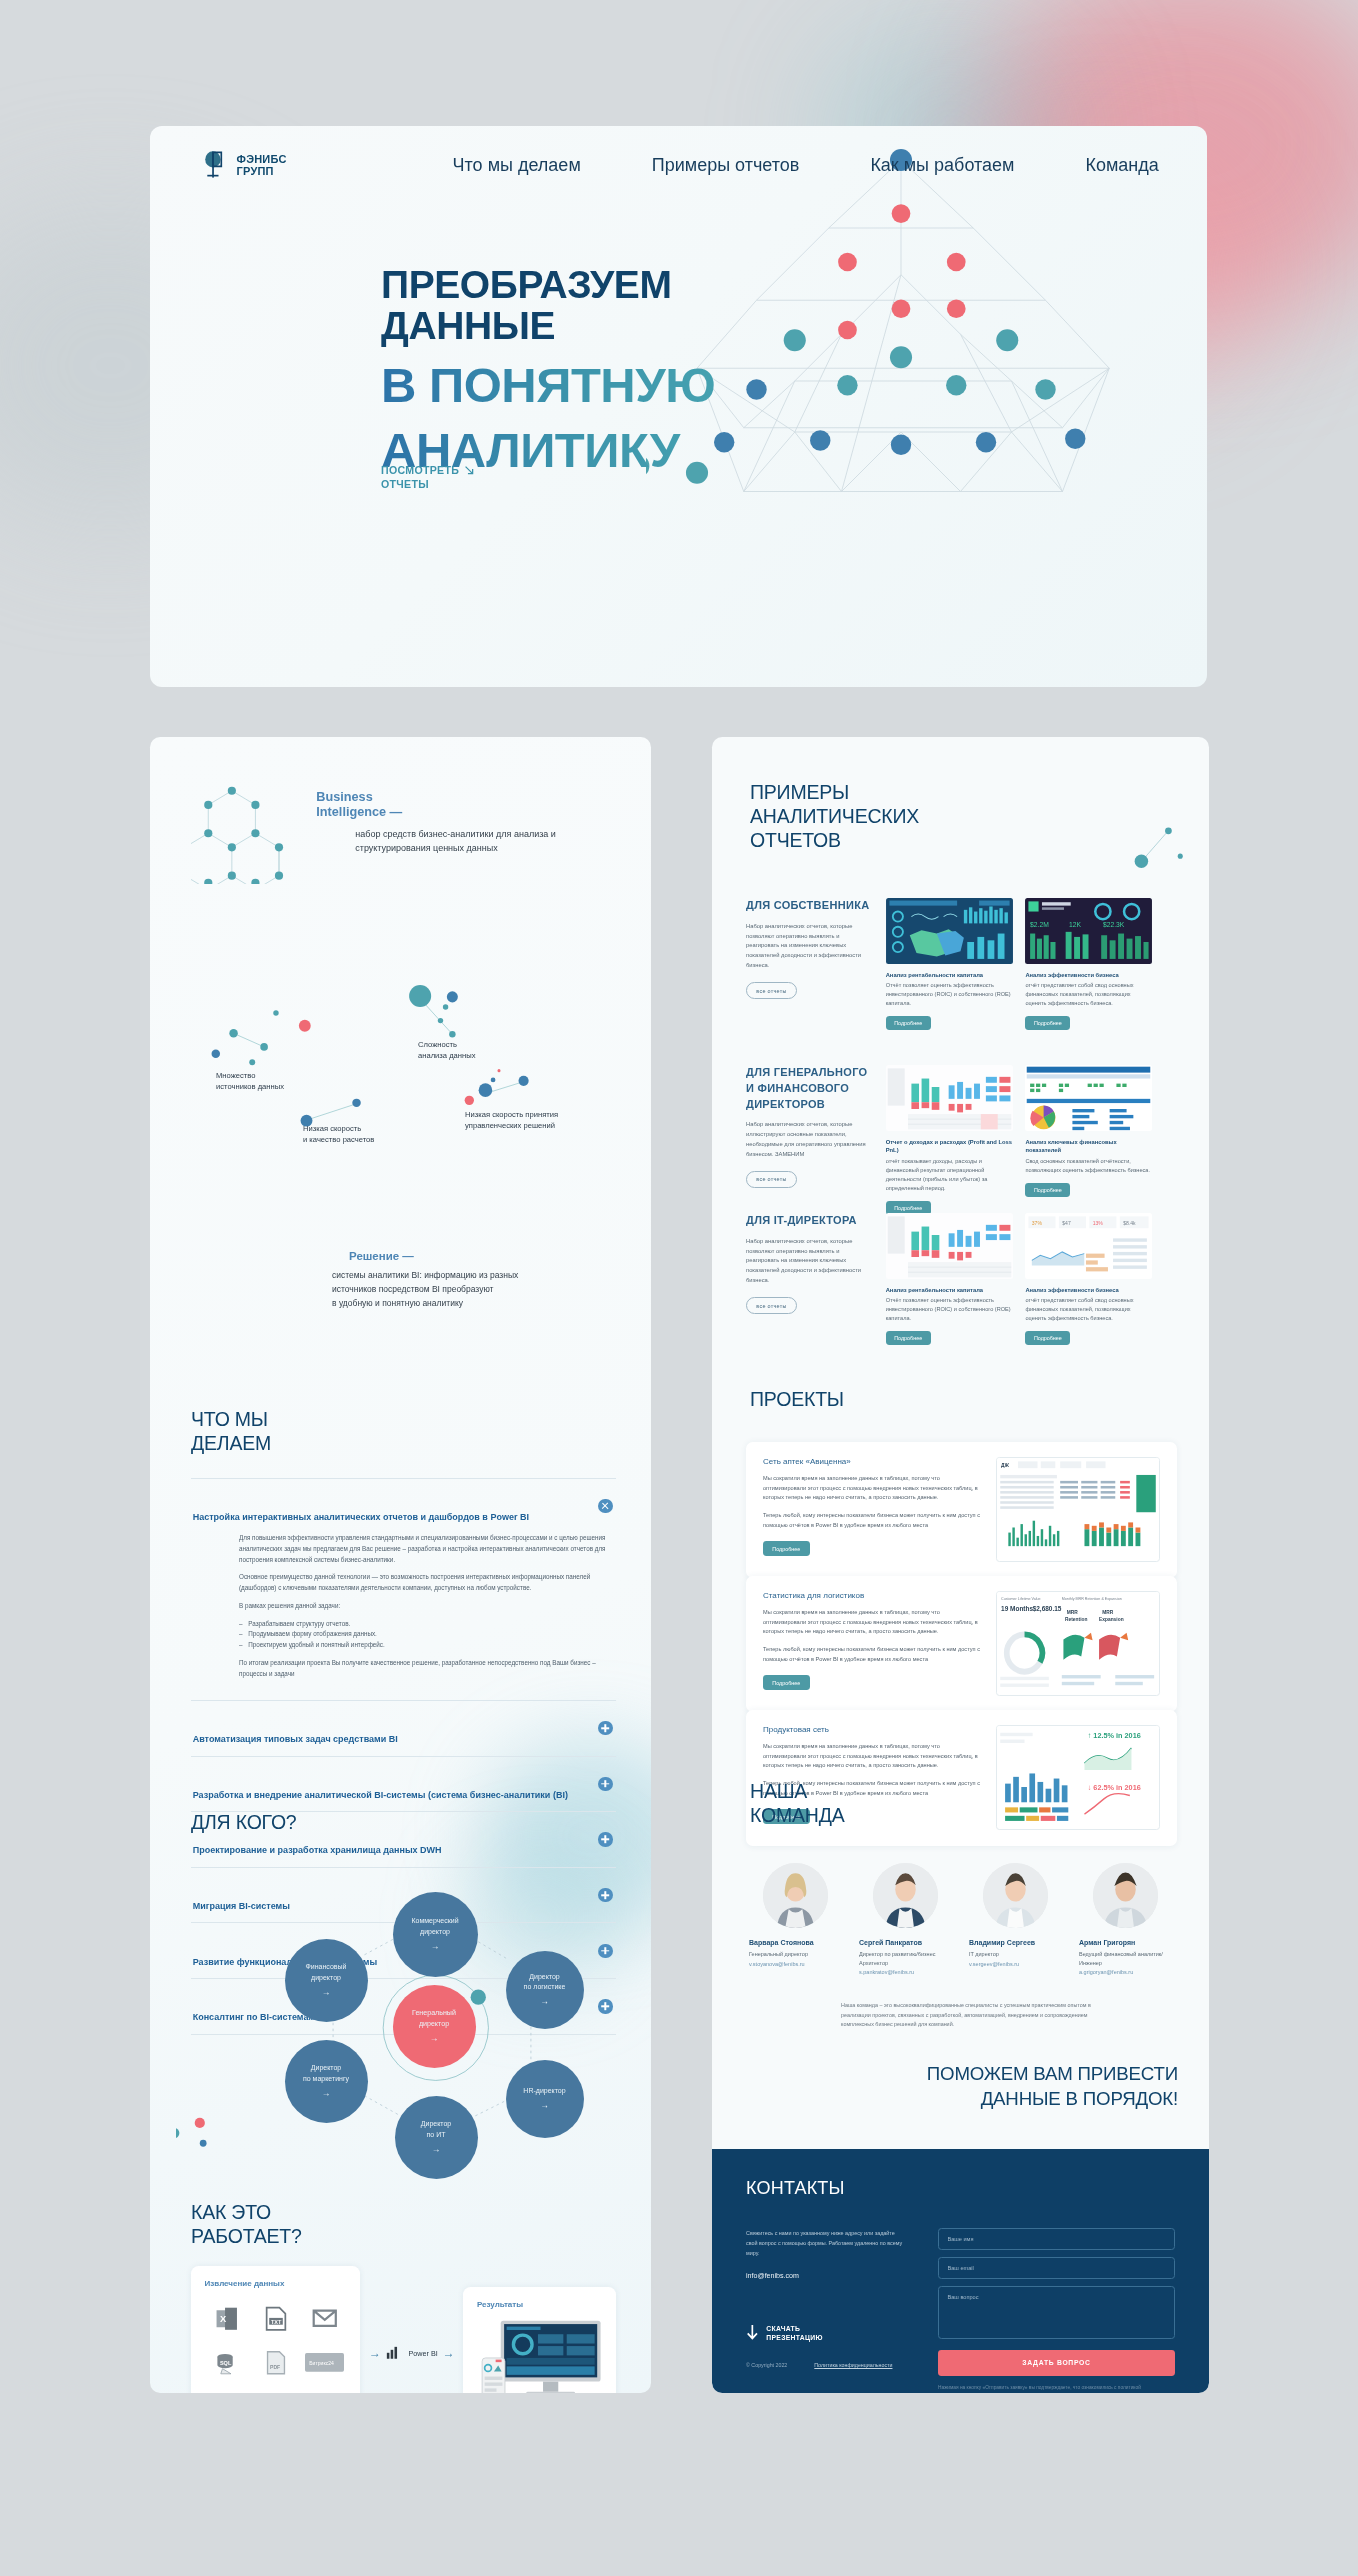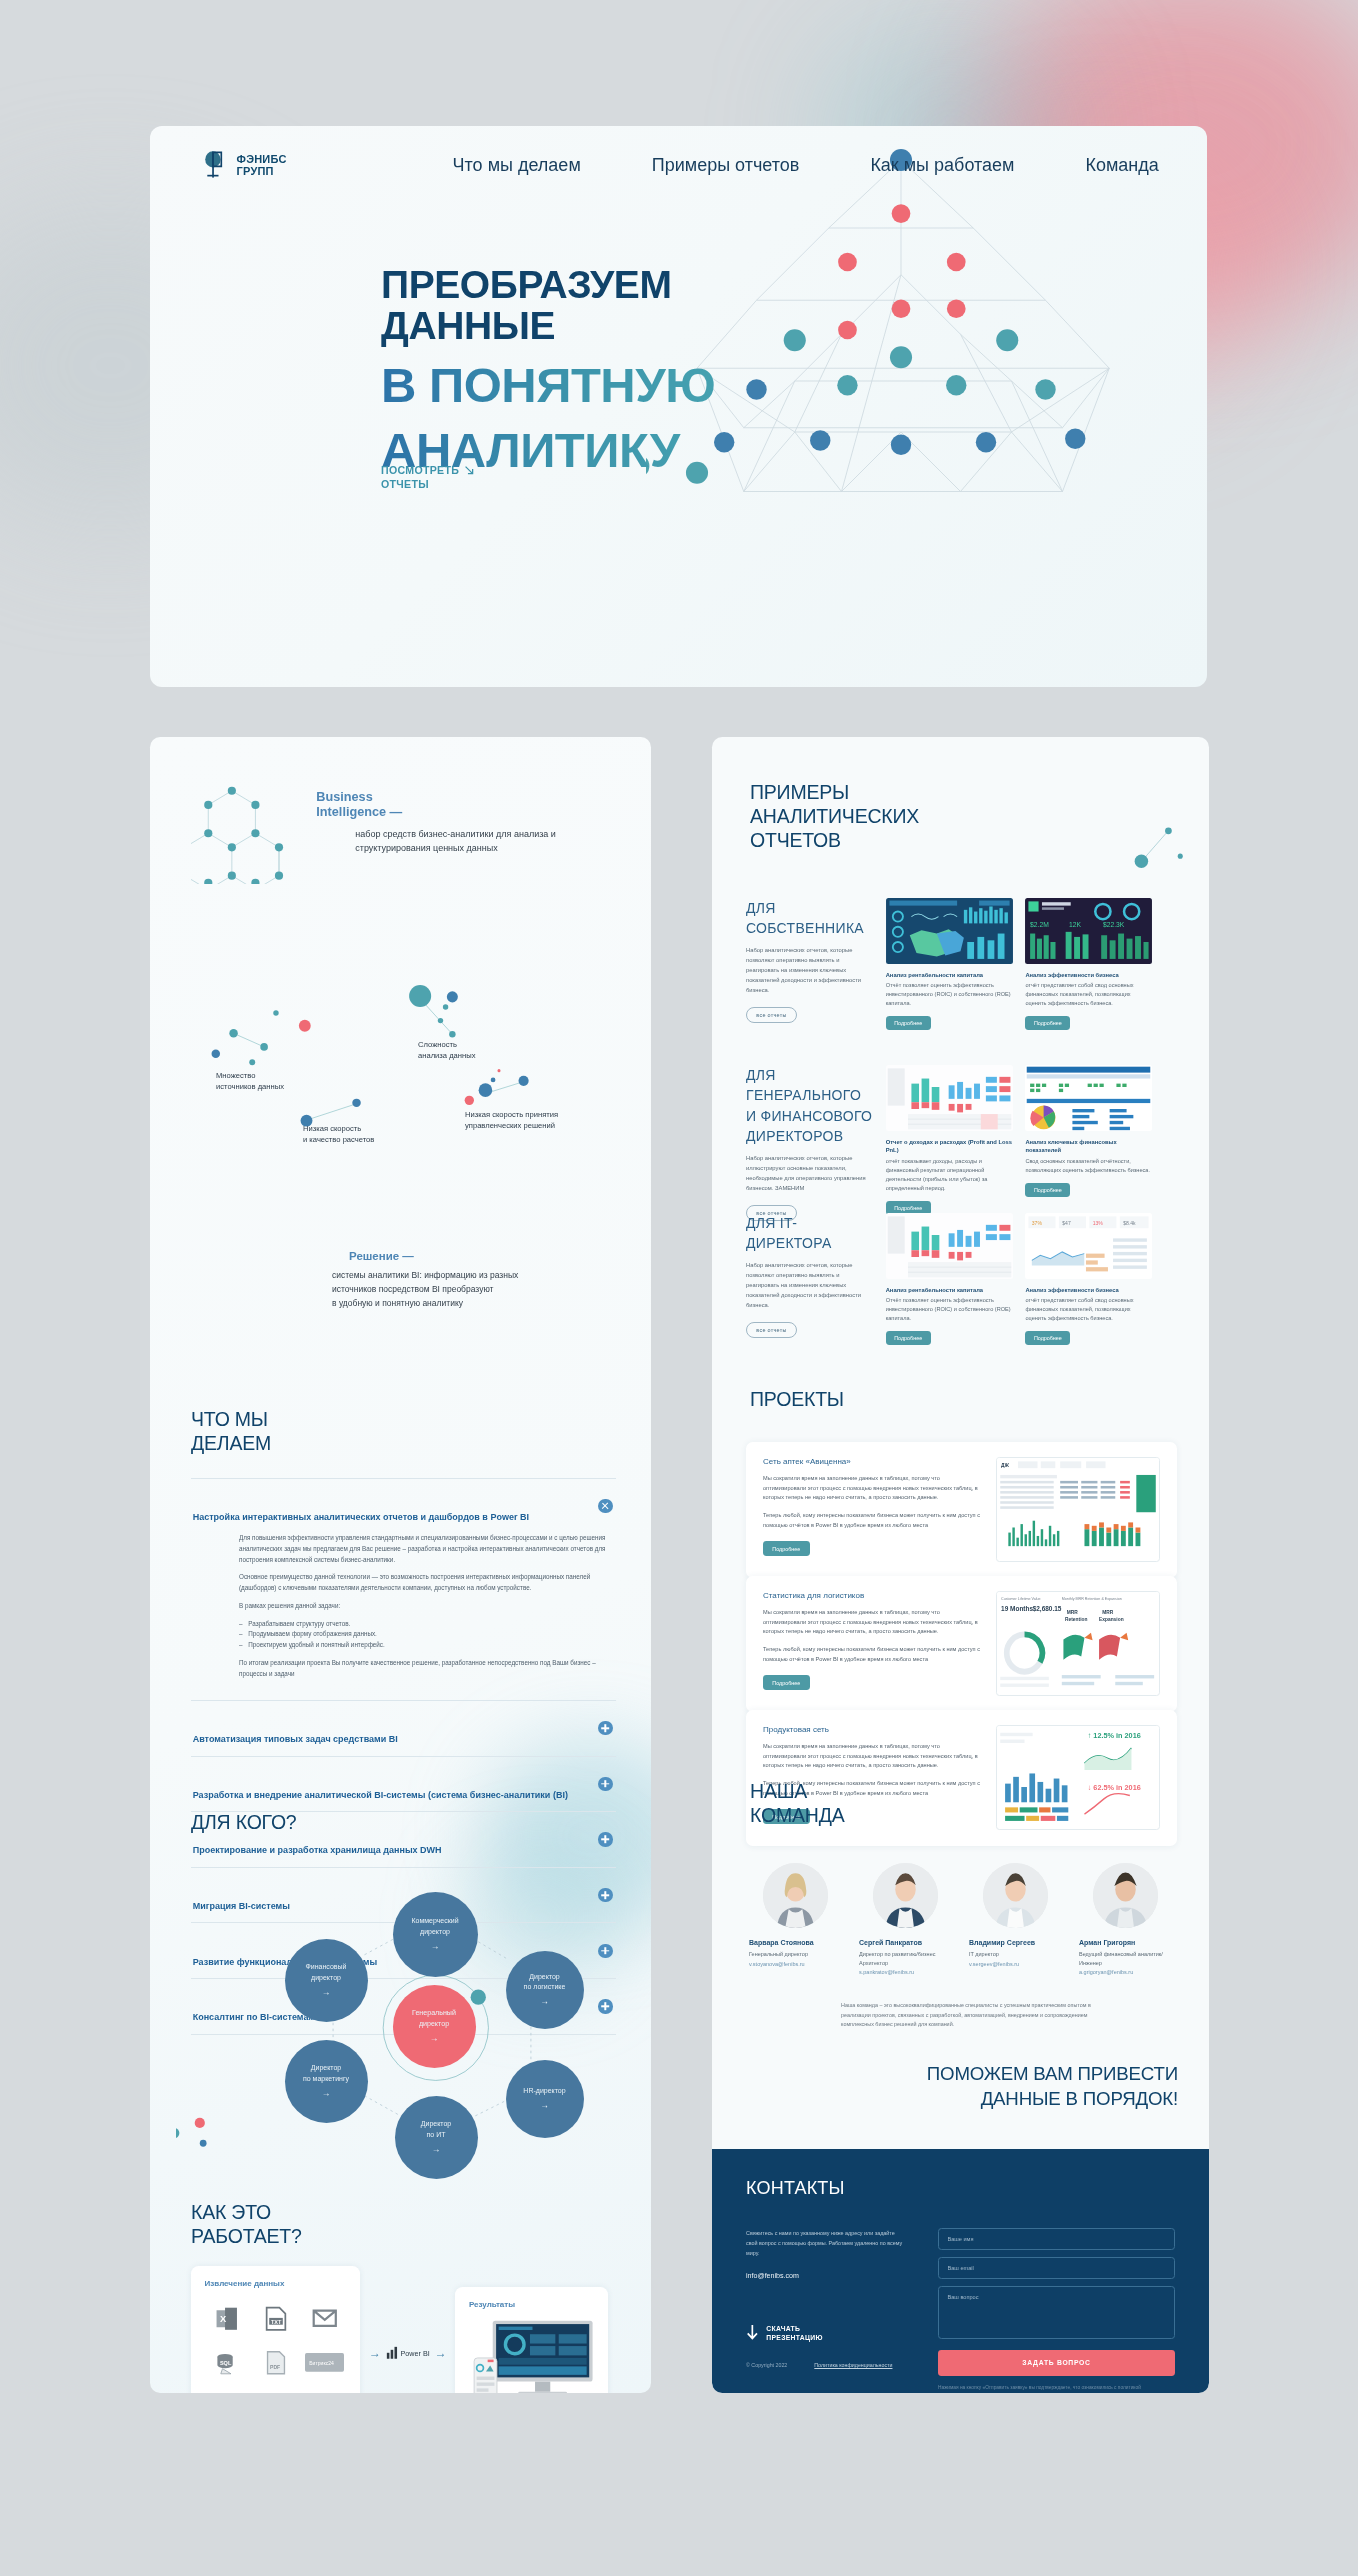--- a/index.html
+++ b/index.html
@@ -104,28 +104,28 @@
 
   
   .how { position: absolute; left: 41px; top: 1464px; }
   .how-wrap { position: absolute; left: 41px; top: 1529px; width: 425px; display: flex; align-items: center; gap: 8.5px;}
   .how-card { background: #fff; border-radius: 7.6px; padding: 12.7px 13.6px; box-shadow: 0 0.8px 6px rgba(40,80,110,.08); }
   .how-card-t { font-size: 8px; font-weight: 700; color: #4e86b5; margin-bottom: 10.2px; }
   .src-grid { display: grid; grid-template-columns: repeat(3, 44px); grid-auto-rows: 41px; gap: 3.4px 5.1px; }
   .src-cell { display: flex; align-items: center; justify-content: center; }
   .how-mid { display: flex; align-items: center; gap: 5.1px; flex: none; }
   .how-arrow { font-size: 12px; color: #3f7fa8; }
-  .pbi { display: flex; align-items: center; gap: 1px; font-size: 7.2px; color: #2a3a47; }
+  .pbi { display: flex; align-items: center; gap: 9px; font-size: 7.2px; color: #2a3a47; }
   .result-card { width: 153px; }
   .monitor { width: 127px; height: 88px; position: relative; }
 
   
   .rep-title { position: absolute; left: 38px; top: 44px; }
   .rep-sec { position: absolute; left: 34px; width: 431px; }
-  .rep-cat-ttl { font-size: 14px; font-weight: 400; color: #2c5f86; letter-spacing: 0.3px; line-height:1.45;}
+  .rep-cat-ttl { font-size: 11px; font-weight: 700; color: #2c5f86; letter-spacing: 0.3px; line-height:1.45;}
   .rep-cat-desc { font-size: 5.8px; color: #5a6975; line-height: 1.72; margin-top: 7.6px; width: 127px; }
   .rep-all-btn { margin-top: 11px; display: inline-block; border: 0.8px solid #9fb6c4; border-radius: 11px;
                  padding: 4.2px 9.3px; font-size: 5.4px; color: #45687f; letter-spacing: 0.3px; cursor: pointer; }
   .rep-grid { display: flex; gap: 12.7px; }
   .rep-col { width: 127px; }
   .rep-thumb { width: 127px; height: 66px; border-radius: 2.5px; overflow: hidden; position: relative; }
   .rep-name { font-size: 5.8px; font-weight: 700; color: #1f4e74; margin-top: 6.8px; line-height: 1.5;}
   .rep-desc { font-size: 5.6px; color: #5a6975; line-height: 1.62; margin-top: 1.7px; }
   .rep-btn { margin-top: 7.6px; display: inline-block; background: #4d9aa5; color: #fff; border-radius: 3.4px;
              padding: 4.2px 8.5px; font-size: 5.4px; cursor: pointer; }

